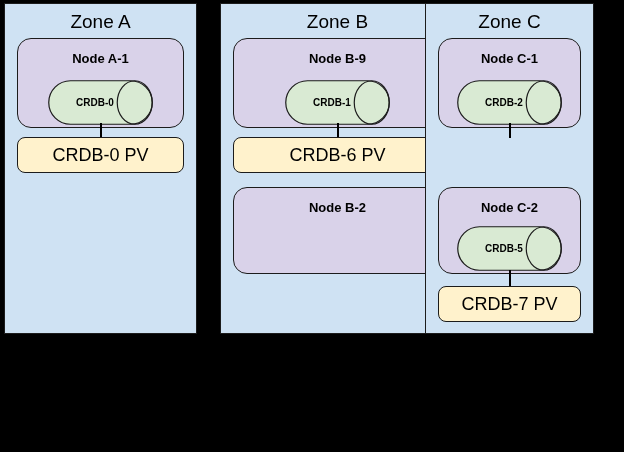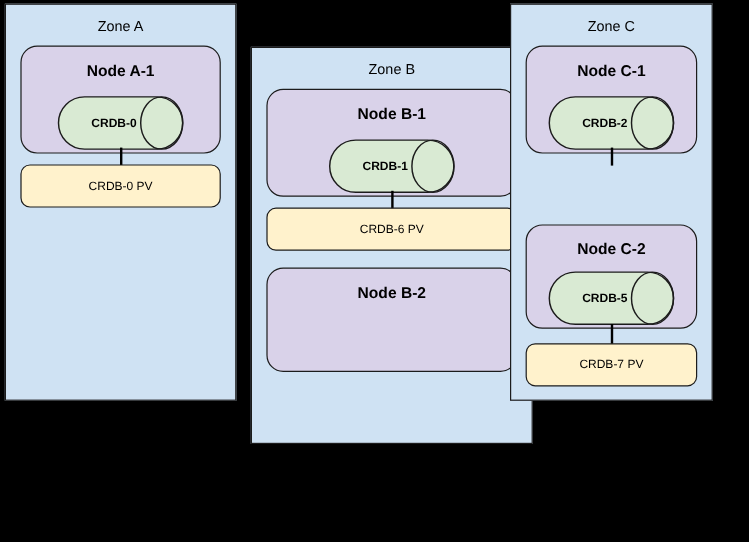--- a/index.html
+++ b/index.html
@@ -22,28 +22,28 @@
   .canvas { position: relative; width: 624px; height: 452px; }
 
   .zone {
     position: absolute;
     top: 3px;
     height: 331px;
     background: var(--zone_fill);
     border: 1px solid var(--border);
   }
   .zone-a { left: 4px;   width: 193px; }
-  .zone-b { left: 209px; width: 235px; margin-top: 36px; }
+  .zone-b { left: 220px; width: 235px; }
   .zone-c { left: 425px; width: 169px; }
 
   .zone-title {
     position: absolute;
     top: 11px; left: 0; right: 0;
     text-align: center;
-    font-size: 12px;
+    font-size: 19px;
     line-height: 14px;
   }
 
   .node {
     position: absolute;
     left: 12px; right: 12px;
     background: var(--node_fill);
     border: 1px solid var(--border);
     border-radius: 14px;
     font-weight: bold;
@@ -85,21 +85,21 @@
   .pv {
     position: absolute;
     left: 12px; right: 12px;
     height: 36px;
     background: var(--pv_fill);
     border: 1px solid var(--border);
     border-radius: 8px;
     display: flex;
     align-items: center;
     justify-content: center;
-    font-size: 10px;
+    font-size: 18px;
   }
   .pv-r1 { top: 133px; }
   .pv-r2 { top: 282px; }
 </style>
 </head>
 <body>
 
 <div class="canvas">
 
   <div class="zone zone-a">
@@ -116,21 +116,21 @@
     <div class="connector conn-r1"></div>
     <div class="pv pv-r1">
       <span>CRDB-0 PV</span>
     </div>
   </div>
 
   <div class="zone zone-b">
     <div class="zone-title">Zone B</div>
 
     <div class="node node-r1">
-      <div class="node-title">Node B-1</div>
+      <div class="node-title">Node B-9</div>
       <svg class="db db-r1" viewBox="0 0 105 45">
         <path class="db-body" d="M22.5,0.75 L82.5,0.75 A21.75,21.75 0 0 1 82.5,44.25 L22.5,44.25 A21.75,21.75 0 0 1 22.5,0.75 Z"></path>
         <ellipse class="db-cap" cx="86.75" cy="22.5" rx="17.5" ry="21.75"></ellipse>
         <text class="db-label" x="47" y="26" text-anchor="middle">CRDB-1</text>
       </svg>
     </div>
     <div class="connector conn-r1"></div>
     <div class="pv pv-r1">
       <span>CRDB-6 PV</span>
     </div>

